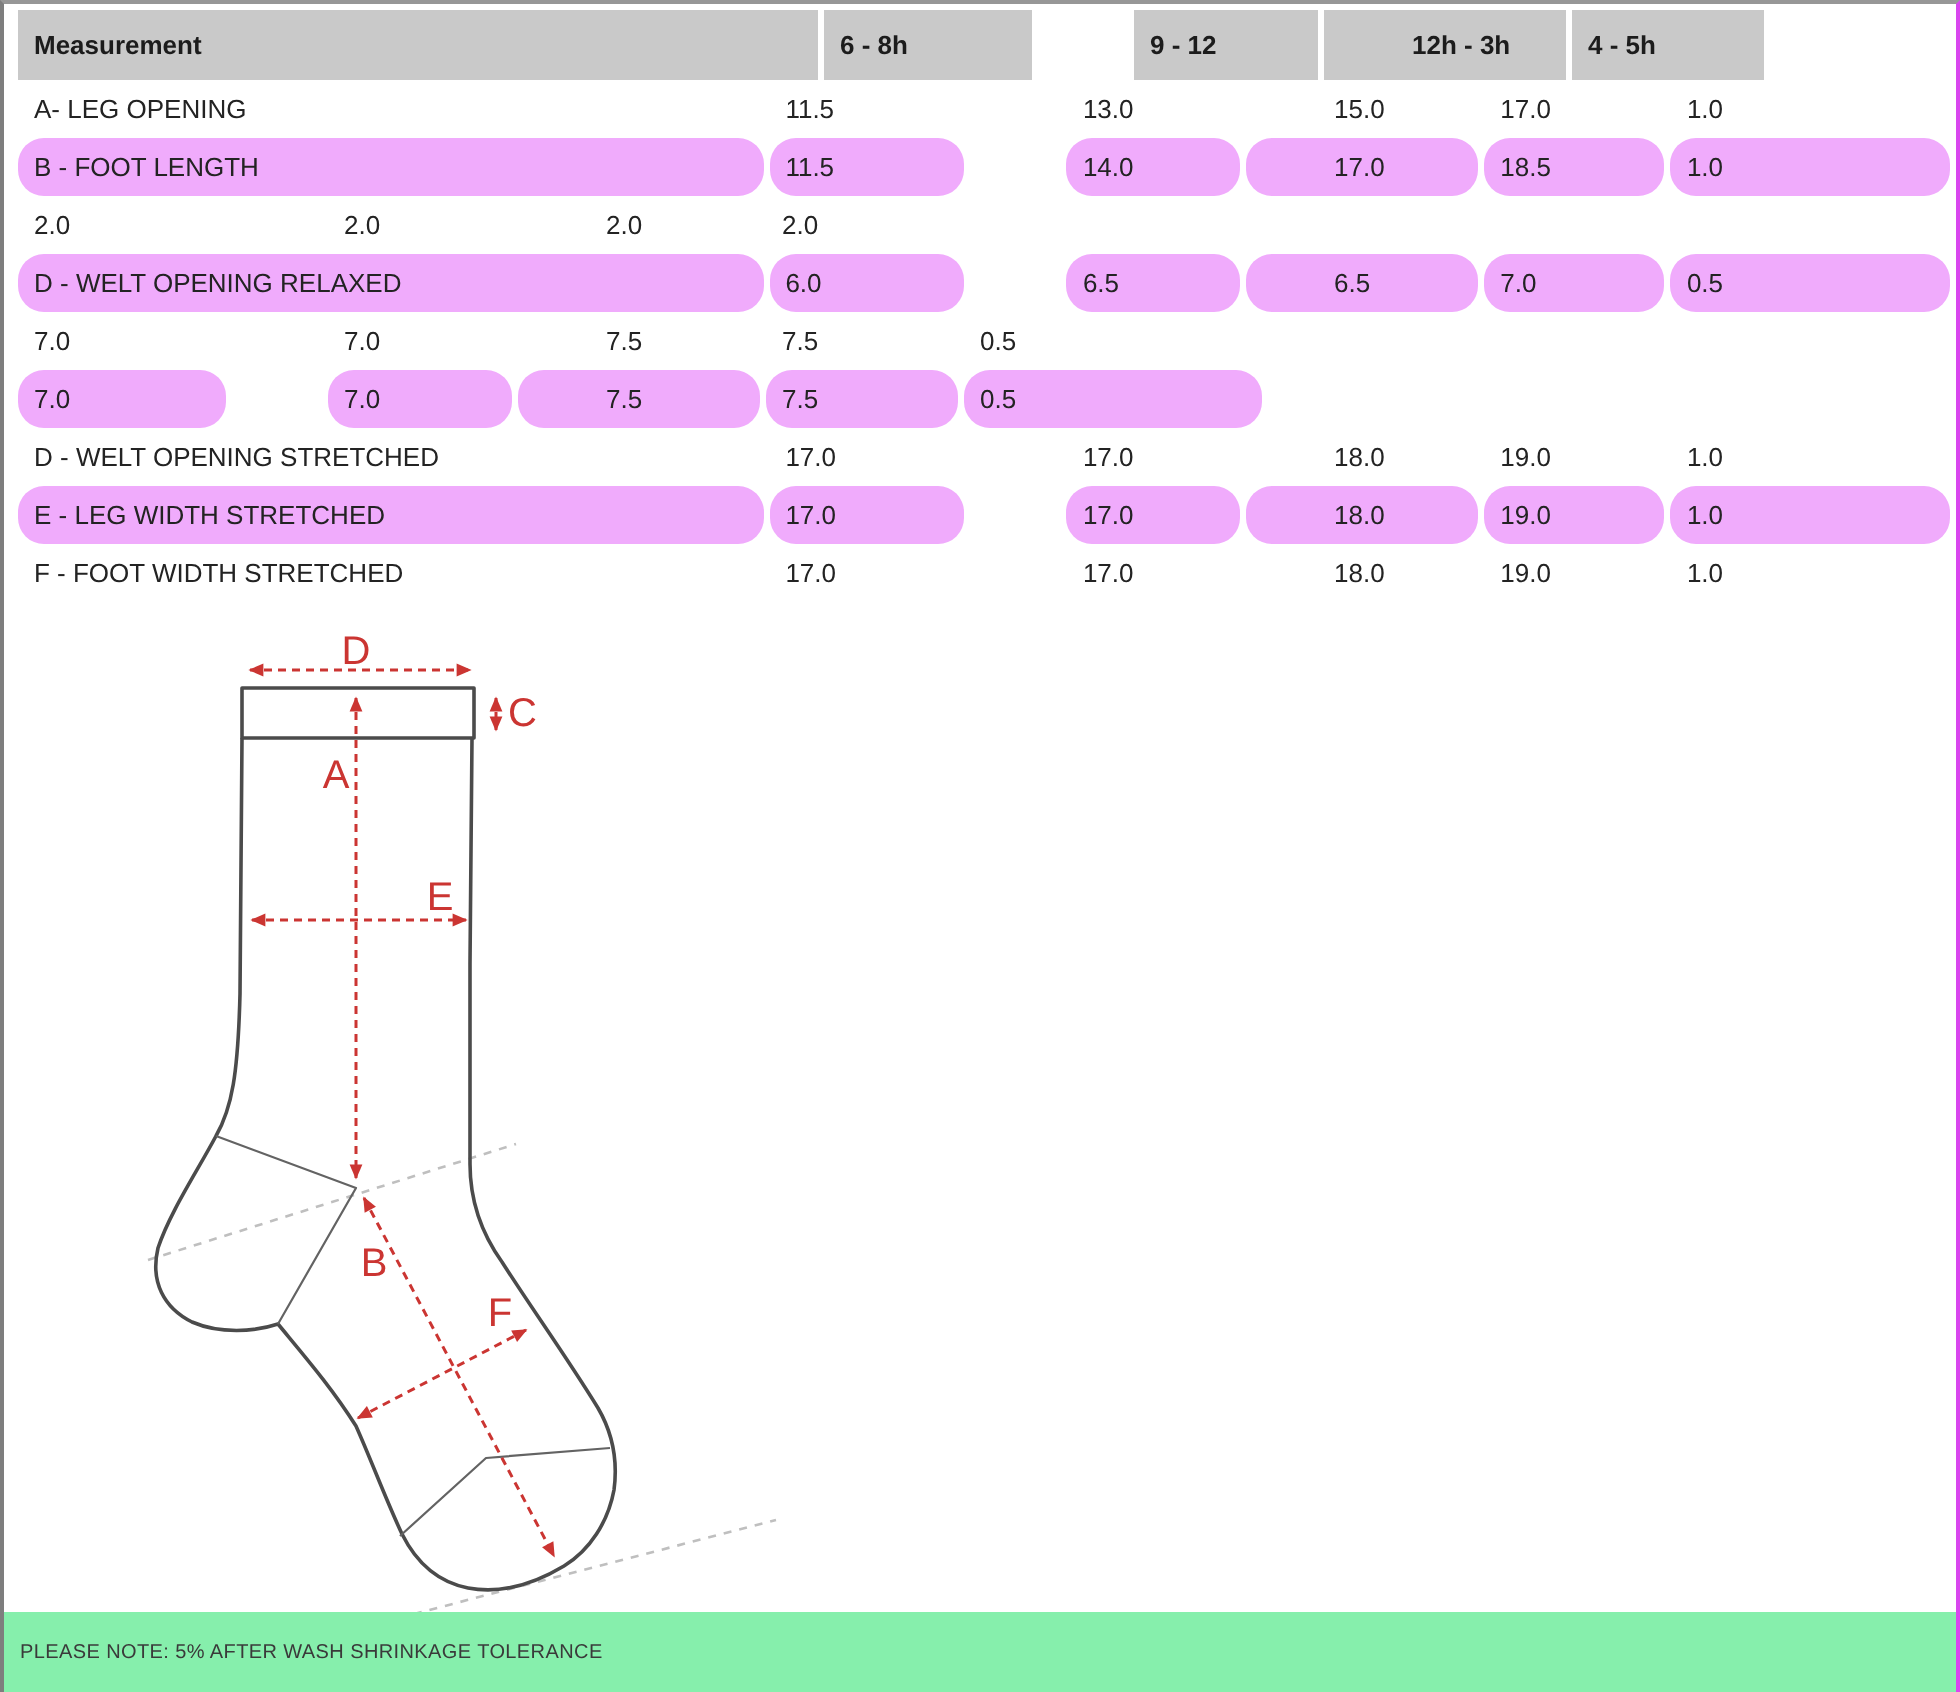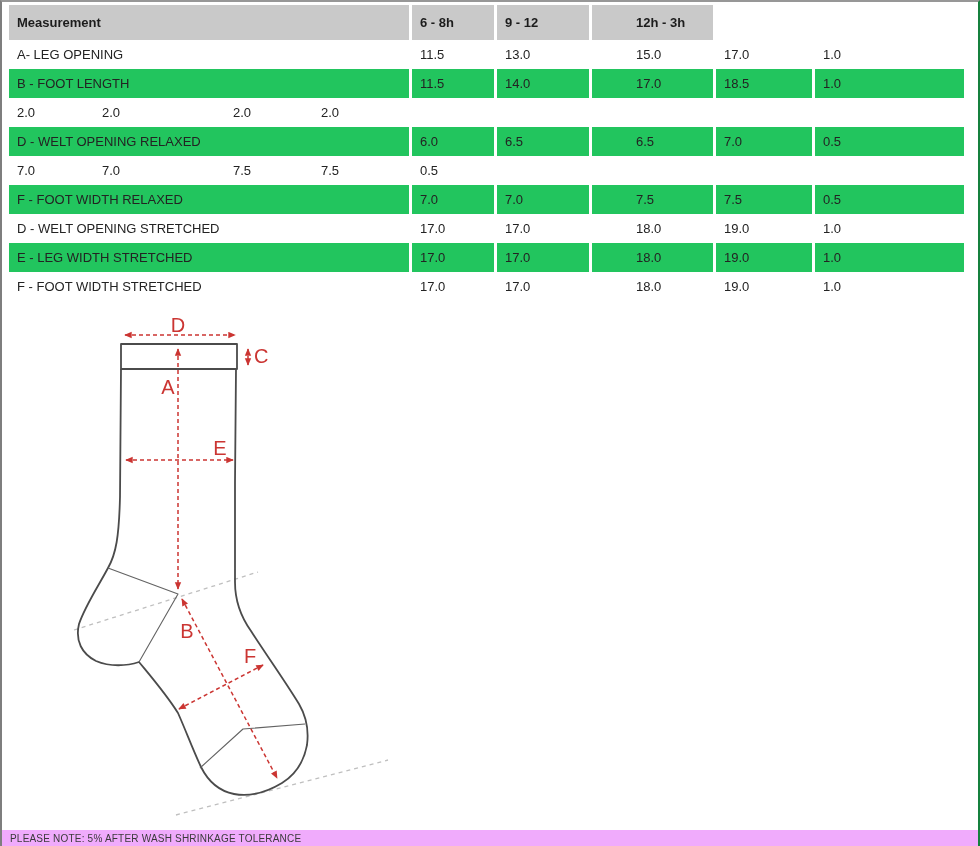--- a/index.html
+++ b/index.html
@@ -1,58 +1,59 @@
 <!DOCTYPE html>
 <html><head>
 <meta charset="utf-8">
 <style>
   html,body { margin:0; padding:0; background:#fff; }
   #page {
     position:relative; width:976px; height:844px; background:#ffffff;
-    border-top:2px solid #979797; border-left:2px solid #7e7e7e; border-right:2px solid #15803d;
+    border-top:2px solid #979797; border-left:2px solid #7e7e7e; border-right:2px solid #d946ef;
     font-family:"Liberation Sans", sans-serif; overflow:hidden;
   }
   
   #size-chart { position:absolute; top:3px; left:7px; width:966px; }
   .t-row { display:flex; height:29px; align-items:stretch; }
   .t-row.header { height:35px; }
   .cell {
     box-sizing:border-box; padding:0 8px; display:flex; align-items:center;
     font-size:13px; color:#232323; background:transparent;
   }
-  .c0 { width:400px; } .c1 { width:82px; } .c2 { width:92px; }
+  .c0 { width:400px; } .c1 { width:104px; } .c2 { width:92px;margin-left:48px; }
   .c3 { width:121px;padding-left:44px; } .c4 { width:96px; } .c5 { width:149px; }
   .c0,.c1,.c2,.c3,.c4 { margin-right:3px; }
   .t-row.header .cell { background:#c9c9c9; font-weight:bold; color:#1c1c1c; }
-  .t-row.alt .cell { background:#22c55e; }
+  .t-row.alt .cell { background:#f0abfc;border-radius:13px; }
   
   #diagram-svg { position:absolute; left:0; top:0; width:976px; height:844px; pointer-events:none; }
   .outline { fill:none; stroke:#4b4b4b; stroke-width:1.8; stroke-linejoin:round; }
   .inner   { fill:none; stroke:#636363; stroke-width:1.1; stroke-linejoin:round; }
   .guide   { fill:none; stroke:#bfbfbf; stroke-width:1.3; stroke-dasharray:4 4; }
   .measure { fill:none; stroke:#cb3532; stroke-width:1.5; stroke-dasharray:4 3; }
   .diagram-label { font-family:"Liberation Sans", sans-serif; font-size:20px; fill:#cb3532; }
   
   #footer-note-bar {
-    position:absolute; left:0; bottom:0; width:100%; height:16px;
-    background:#f0abfc; display:flex; align-items:center;
+    position:absolute; left:0; bottom:0; width:100%; height:40px;
+    background:#86efac; display:flex; align-items:center;
   }
   #footer-note-bar span { font-size:10px; color:#3a3a3a; padding-left:8px; letter-spacing:0.2px; }
 </style>
 </head>
 <body>
 
 <div id="page">
 
   <div id="size-chart">
     <div class="t-row header">
       <div class="cell c0">Measurement</div>
       <div class="cell c1">6 - 8h</div>
       <div class="cell c2">9 - 12</div>
       <div class="cell c3">12h - 3h</div>
+      <div class="cell c4">4 - 5h</div>
     </div>
 
     <div class="t-row">
       <div class="cell c0">A- LEG OPENING</div>
       <div class="cell c1">11.5</div>
       <div class="cell c2">13.0</div>
       <div class="cell c3">15.0</div>
       <div class="cell c4">17.0</div>
       <div class="cell c5">1.0</div>
     </div>
@@ -79,21 +80,20 @@
       <div class="cell c5">0.5</div>
     </div>
     <div class="t-row">
       <div class="cell c1">7.0</div>
       <div class="cell c2">7.0</div>
       <div class="cell c3">7.5</div>
       <div class="cell c4">7.5</div>
       <div class="cell c5">0.5</div>
     </div>
     <div class="t-row alt">
-      <div class="cell c0">F - FOOT WIDTH RELAXED</div>
       <div class="cell c1">7.0</div>
       <div class="cell c2">7.0</div>
       <div class="cell c3">7.5</div>
       <div class="cell c4">7.5</div>
       <div class="cell c5">0.5</div>
     </div>
     <div class="t-row">
       <div class="cell c0">D - WELT OPENING STRETCHED</div>
       <div class="cell c1">17.0</div>
       <div class="cell c2">17.0</div>

